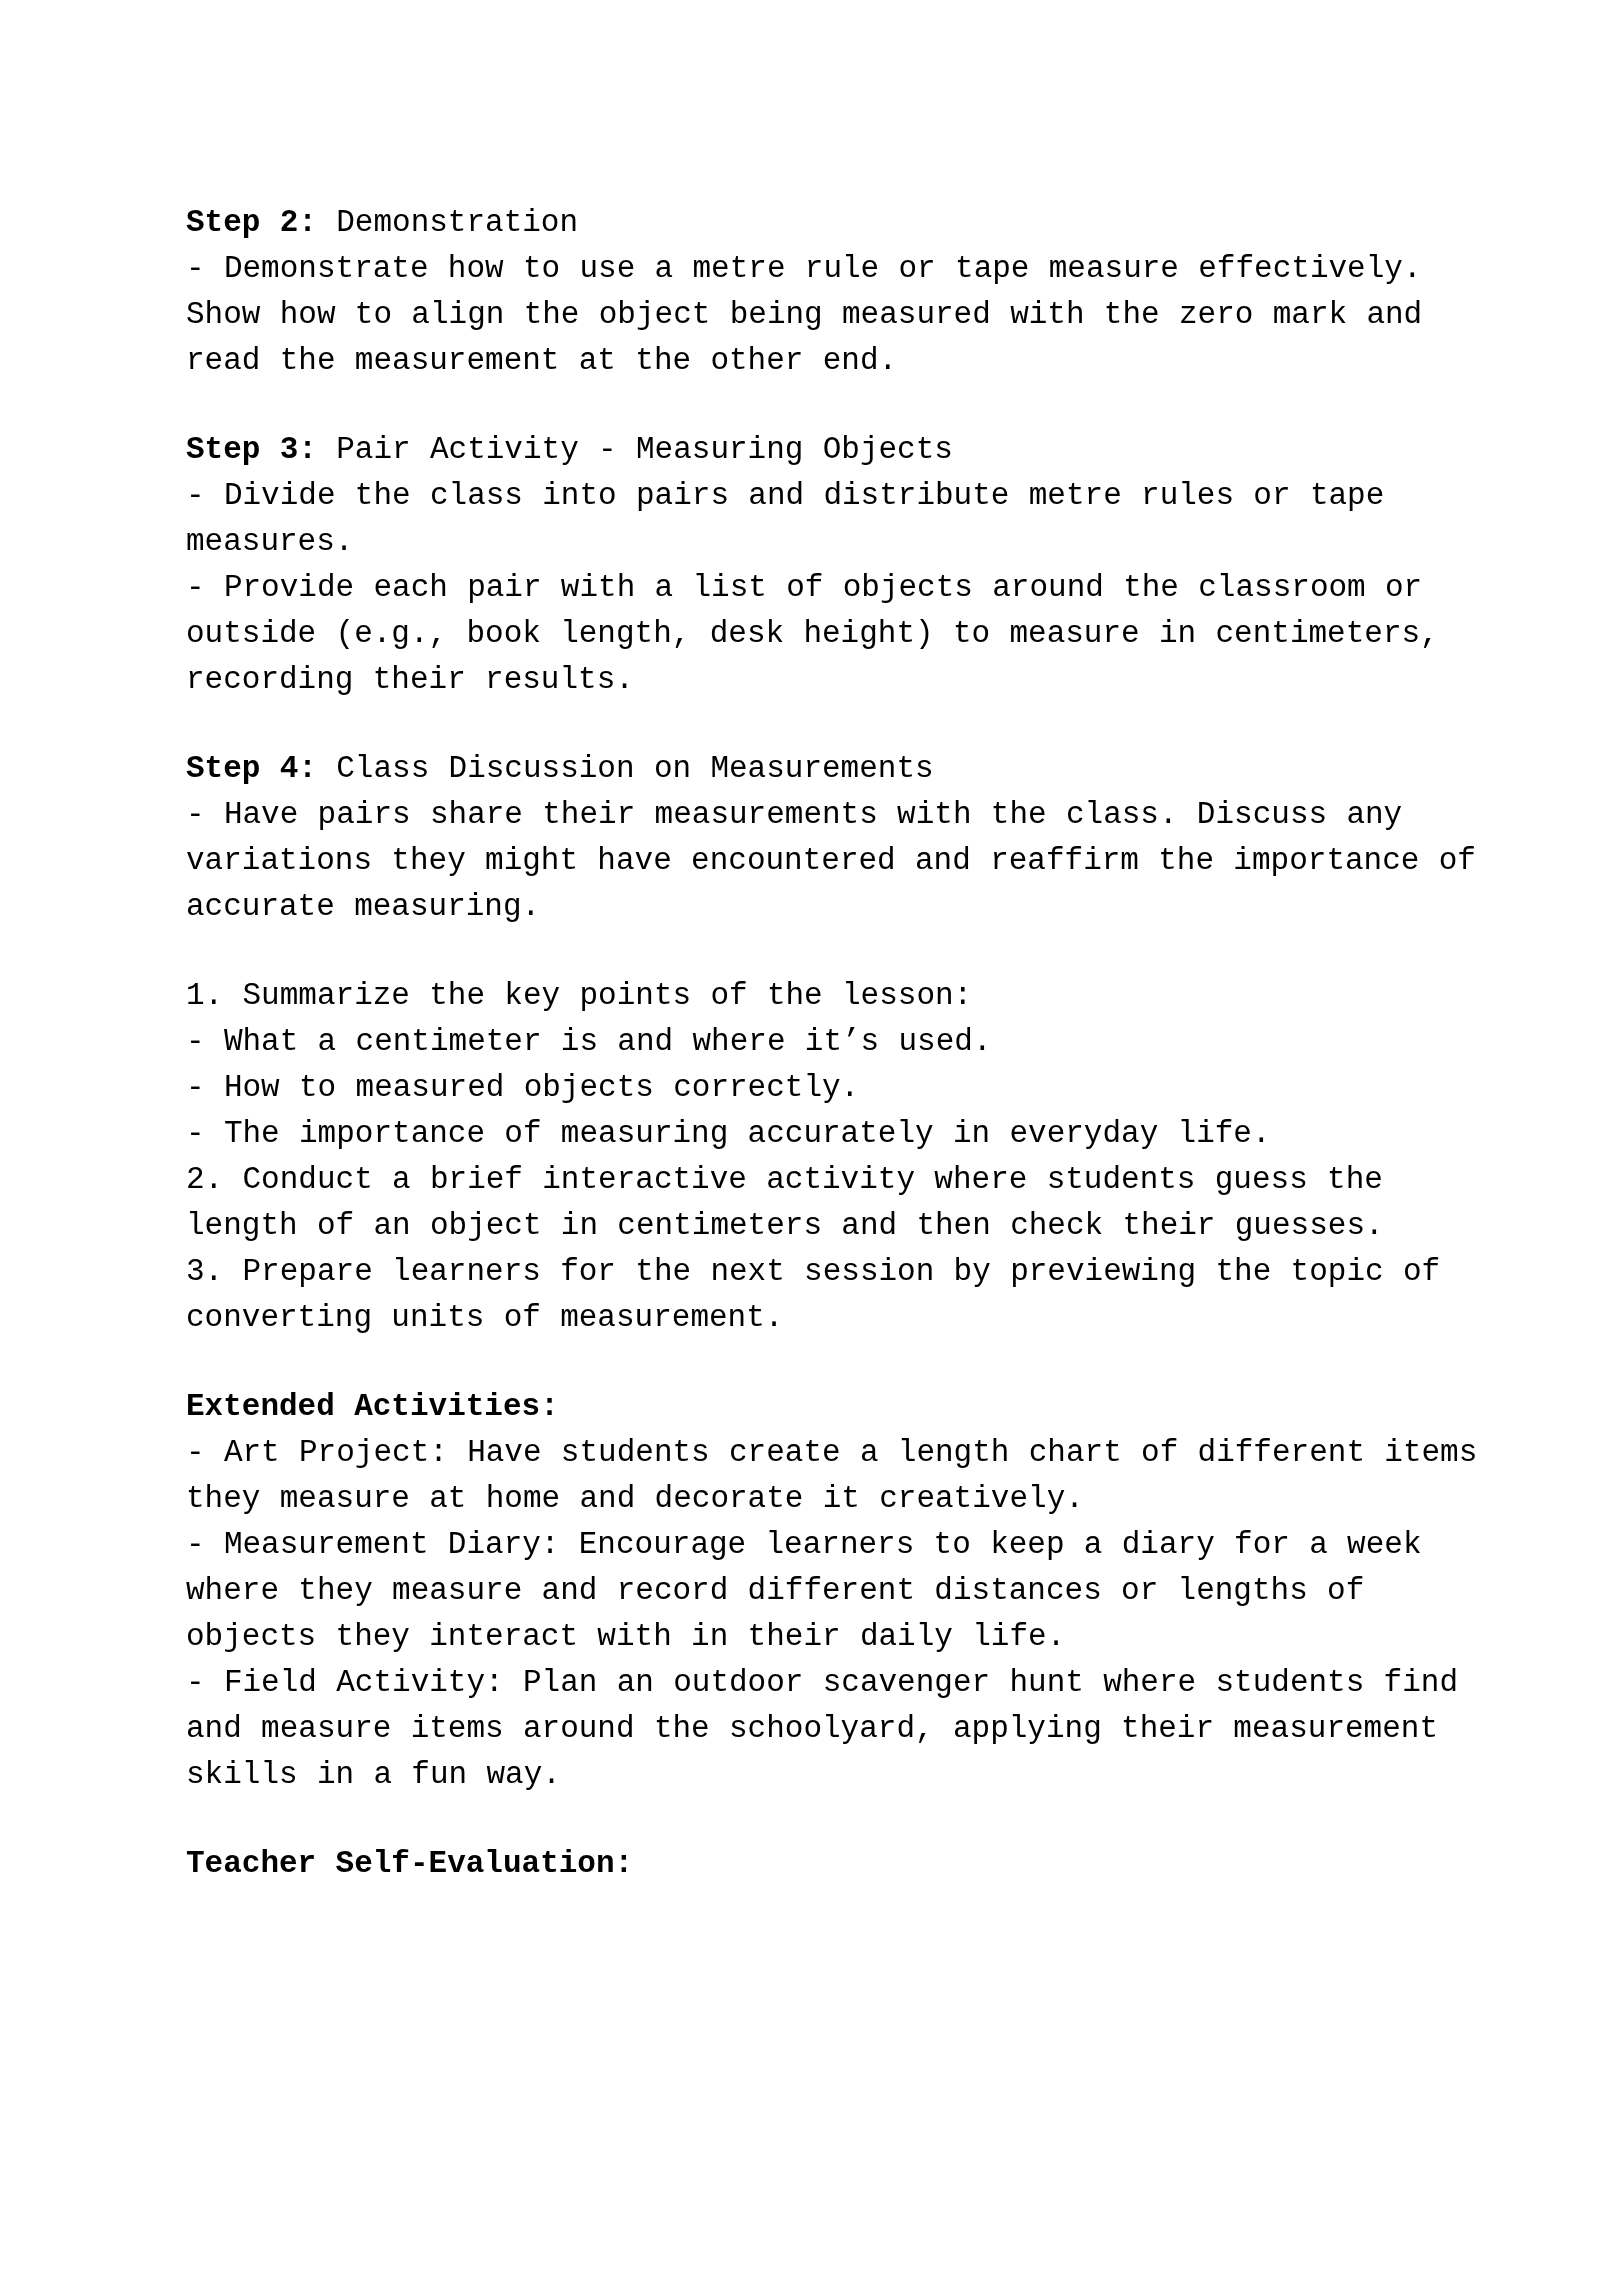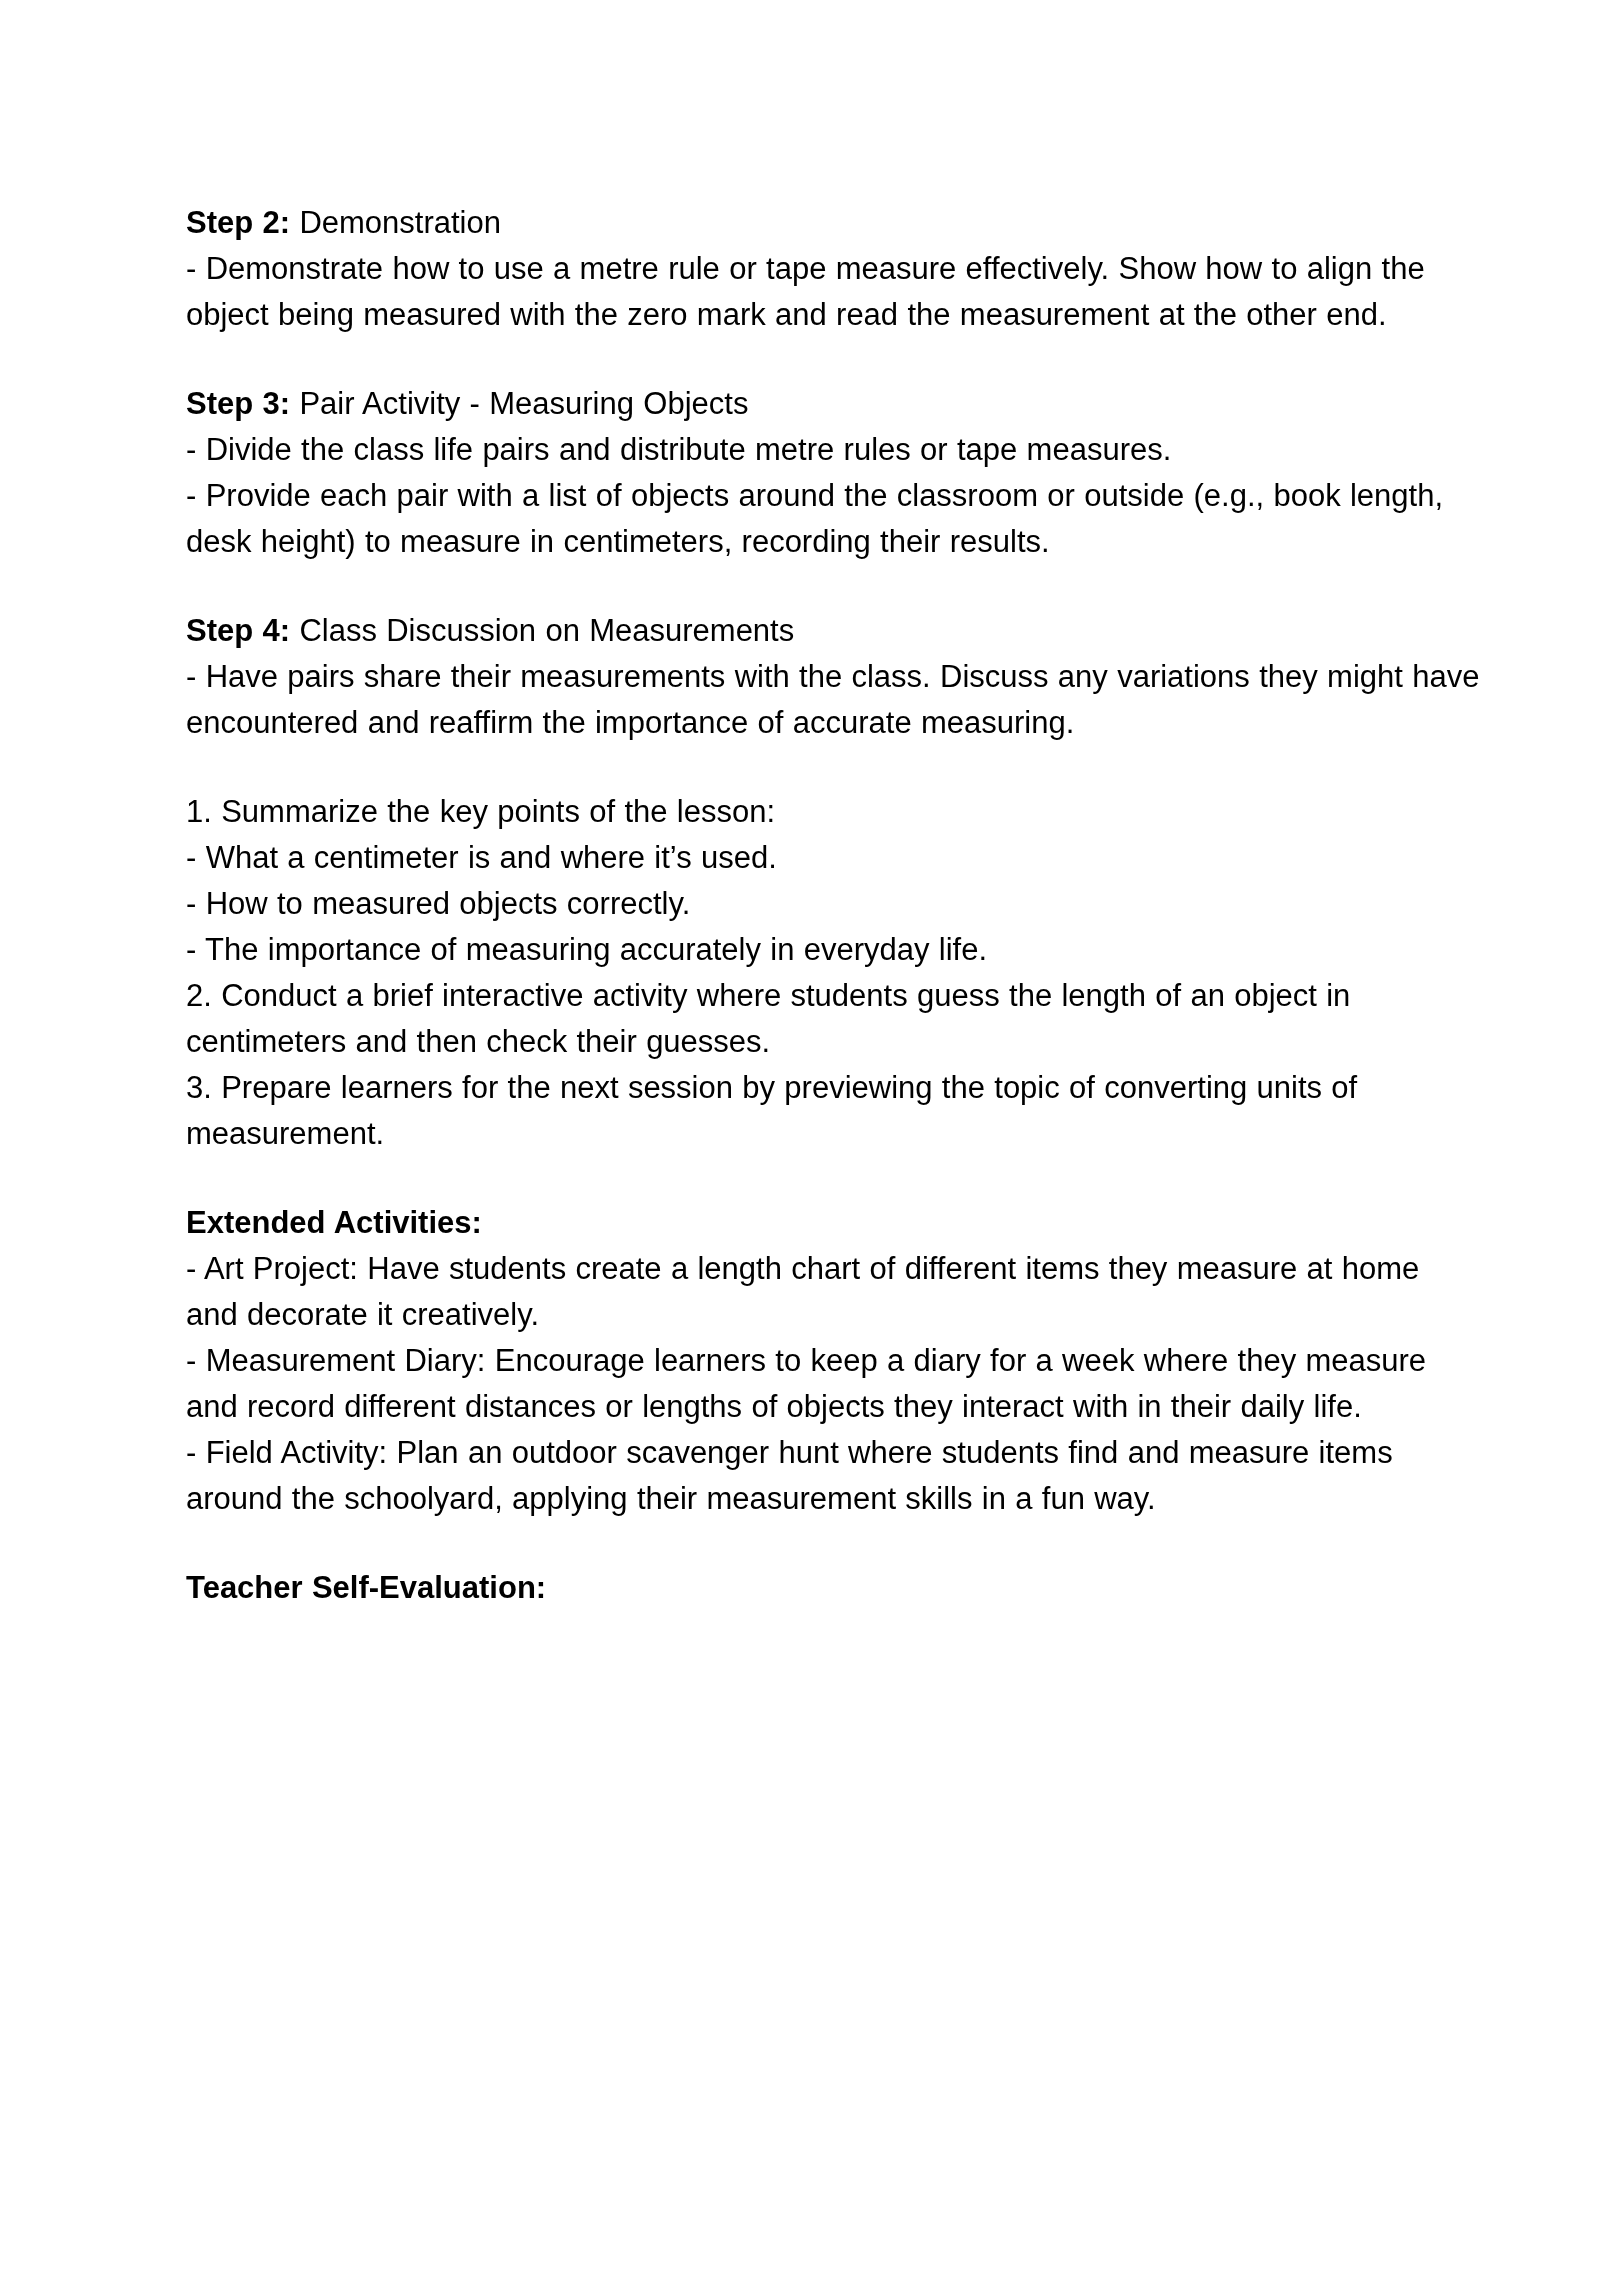--- a/index.html
+++ b/index.html
@@ -7,21 +7,21 @@
     padding: 0;
     background: #ffffff;
   }
   .page {
     position: relative;
     width: 1623px;
     height: 2295px;
     box-sizing: border-box;
     background: #ffffff;
     padding: 200px 143px 0 186px;
-    font-family: Liberation Sans, sans-serif;
+    font-family: Liberation Mono, monospace;
     font-size: 31px;
     line-height: 46px;
     color: #000000;
     overflow: hidden;
   }
   .doc-section {
     margin: 0 0 43px 0;
   }
   .doc-par {
     margin: 0;
@@ -36,21 +36,21 @@
 <body>
 
 <div class="page">
   <main class="doc">
       <section class="doc-section">
         <p class="doc-par"><strong>Step 2:</strong> Demonstration</p>
         <p class="doc-par">- Demonstrate how to use a metre rule or tape measure effectively. Show how to align the object being measured with the zero mark and read the measurement at the other end.</p>
       </section>
       <section class="doc-section">
         <p class="doc-par"><strong>Step 3:</strong> Pair Activity - Measuring Objects</p>
-        <p class="doc-par">- Divide the class life pairs and distribute metre rules or tape measures.</p>
+        <p class="doc-par">- Divide the class into pairs and distribute metre rules or tape measures.</p>
         <p class="doc-par">- Provide each pair with a list of objects around the classroom or outside (e.g., book length, desk height) to measure in centimeters, recording their results.</p>
       </section>
       <section class="doc-section">
         <p class="doc-par"><strong>Step 4:</strong> Class Discussion on Measurements</p>
         <p class="doc-par">- Have pairs share their measurements with the class. Discuss any variations they might have encountered and reaffirm the importance of accurate measuring.</p>
       </section>
       <section class="doc-section">
         <p class="doc-par">1. Summarize the key points of the lesson:</p>
         <p class="doc-par">- What a centimeter is and where it’s used.</p>
         <p class="doc-par">- How to measured objects correctly.</p>

